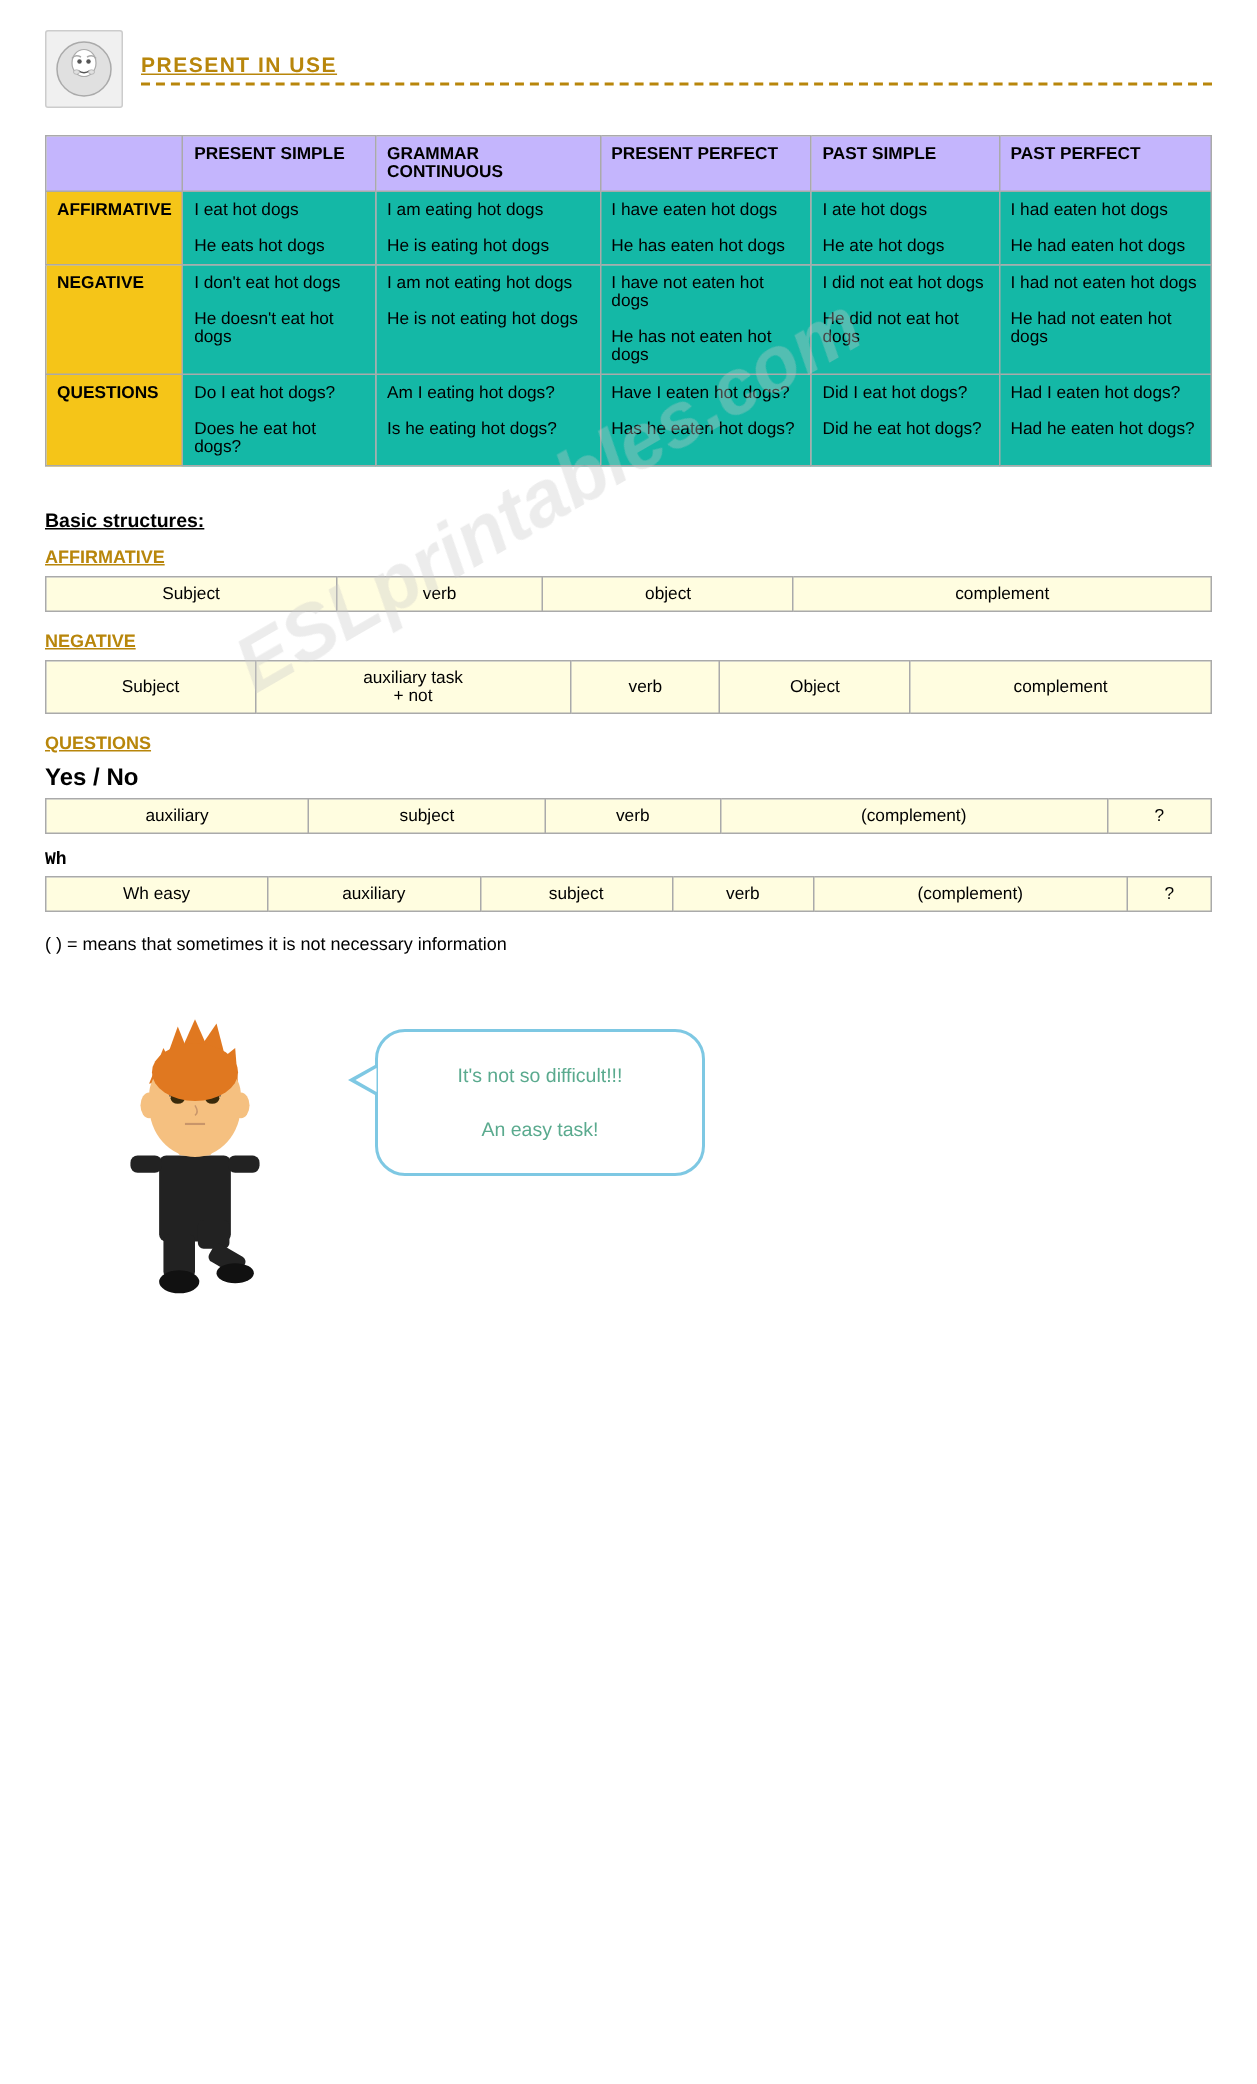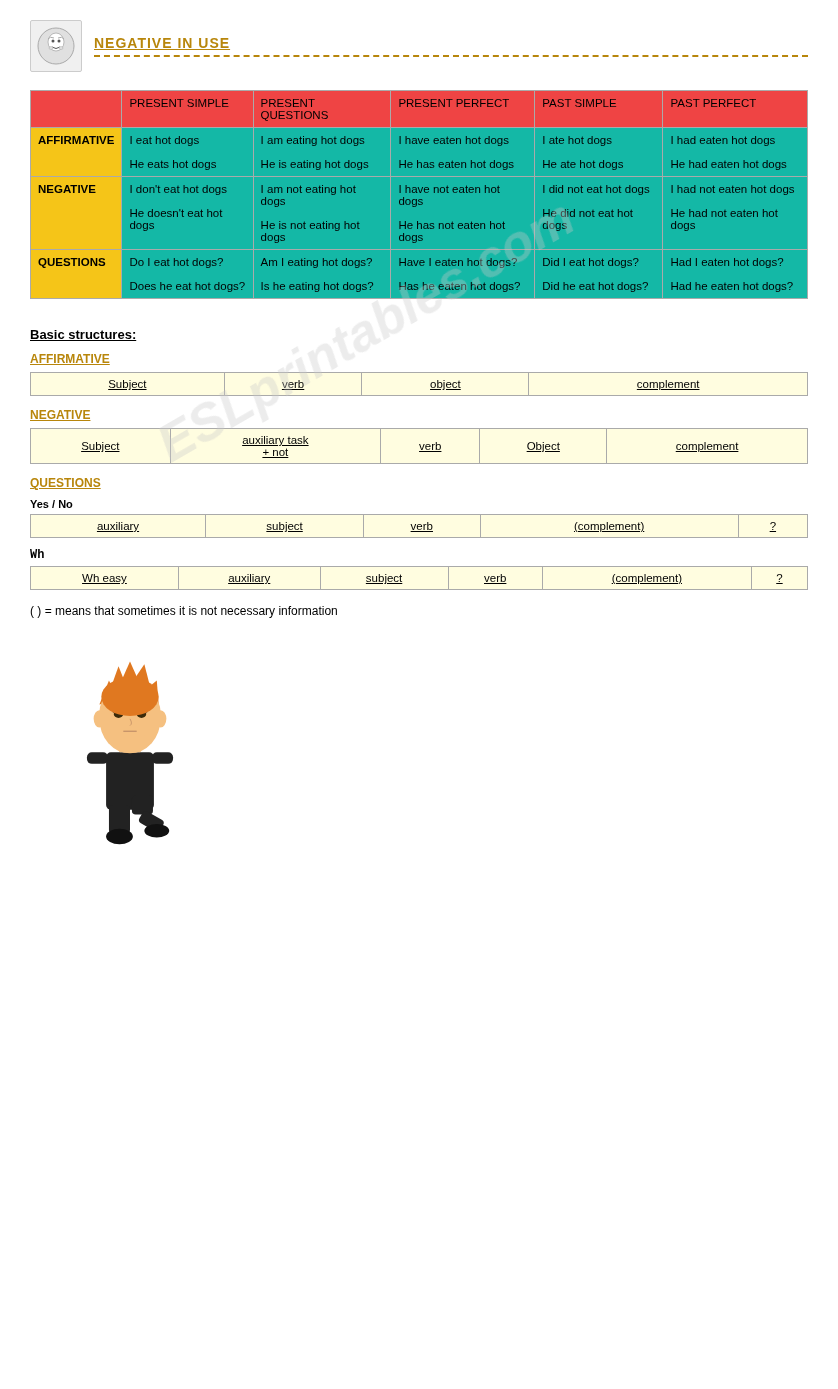--- a/index.html
+++ b/index.html
@@ -47,22 +47,22 @@
       border-collapse: collapse;
       margin-bottom: 28px;
     }
     .grammar-table td, .grammar-table th {
       border: 1px solid #aaa;
       padding: 6px 7px;
       vertical-align: top;
       font-size: 11.5px;
     }
     .col-header {
-      background: #ef4444;
-      font-weight: normal;
+      background: #c4b5fd;
+      font-weight: bold;
       font-size: 11px;
       color: #000;
     }
     .row-label {
       background: #f5c518;
       font-weight: bold;
       font-size: 10px;
       color: #000;
       vertical-align: middle;
       text-align: left;
@@ -97,32 +97,31 @@
       font-size: 12px;
       font-weight: bold;
       text-decoration: underline;
       margin: 12px 0 6px 0;
     }
 
     
     .struct-table {
       width: 100%;
       border-collapse: collapse;
-      text-decoration: underline;
     }
     .struct-table td {
       border: 1px solid #aaa;
       padding: 5px 8px;
       text-align: center;
       font-size: 11.5px;
       background: #fffde0;
     }
 
     .yesno-label {
-      font-size: 11px;
+      font-size: 16px;
       font-weight: bold;
       margin: 8px 0 4px 0;
     }
     .wh-label {
       font-size: 12px;
       font-weight: bold;
       margin: 10px 0 4px 0;
       font-family: Liberation Mono, monospace;
     }
 
@@ -206,29 +205,29 @@
       <ellipse cx="20" cy="16" rx="8" ry="9" fill="#fff" stroke="#aaa" stroke-width="0.8"></ellipse>
       <circle cx="17" cy="15" r="1.5" fill="#555"></circle>
       <circle cx="23" cy="15" r="1.5" fill="#555"></circle>
       <path d="M 16 21 Q 20 24 24 21" stroke="#555" stroke-width="1" fill="none"></path>
       <path d="M 12 13 Q 14 10 18 12" stroke="#aaa" stroke-width="1" fill="none"></path>
       <path d="M 22 12 Q 26 10 28 13" stroke="#aaa" stroke-width="1" fill="none"></path>
       <ellipse cx="15" cy="22" rx="2" ry="1.5" fill="#e0e0e0" stroke="#aaa" stroke-width="0.5"></ellipse>
       <ellipse cx="25" cy="22" rx="2" ry="1.5" fill="#e0e0e0" stroke="#aaa" stroke-width="0.5"></ellipse>
     </svg>
   </div>
-  <div class="header-title">NEGATIVE IN USE</div>
+  <div class="header-title">PRESENT IN USE</div>
 </div>
 
 <table class="grammar-table">
   <thead>
     <tr>
       <td class="col-header" style="width:80px;"></td>
       <td class="col-header">PRESENT SIMPLE</td>
-      <td class="col-header">PRESENT QUESTIONS</td>
+      <td class="col-header">GRAMMAR CONTINUOUS</td>
       <td class="col-header">PRESENT PERFECT</td>
       <td class="col-header">PAST SIMPLE</td>
       <td class="col-header">PAST PERFECT</td>
     </tr>
   </thead>
   <tbody id="grammar-tbody">
   <tr>
         <td class="row-label">AFFIRMATIVE</td>
         <td class="cell-yellow">I eat hot dogs<br><br>He eats hot dogs</td>
         <td class="cell-yellow">I am eating hot dogs<br><br>He is eating hot dogs</td>
@@ -350,15 +349,22 @@
     <path d="M100 95 Q103 100 100 102" stroke="#c8956a" stroke-width="1" fill="none"></path>
 
     <line x1="93" y1="108" x2="107" y2="108" stroke="#c8956a" stroke-width="1.5"></line>
 
     <ellipse cx="68" cy="95" rx="6" ry="9" fill="#f5c080"></ellipse>
     <ellipse cx="132" cy="95" rx="6" ry="9" fill="#f5c080"></ellipse>
 
     <ellipse cx="100" cy="72" rx="30" ry="20" fill="#e07820"></ellipse>
   </svg>
 
+  <div class="speech-bubble-container" style="position:relative; margin-top:40px;">
+    <div class="speech-bubble">
+      <div class="speech-text">It's not so difficult!!!</div>
+      <br>
+      <div class="speech-text">An easy task!</div>
+    </div>
+  </div>
 </div>
 
 <div class="watermark">ESLprintables.com</div>
 
 </body></html>

